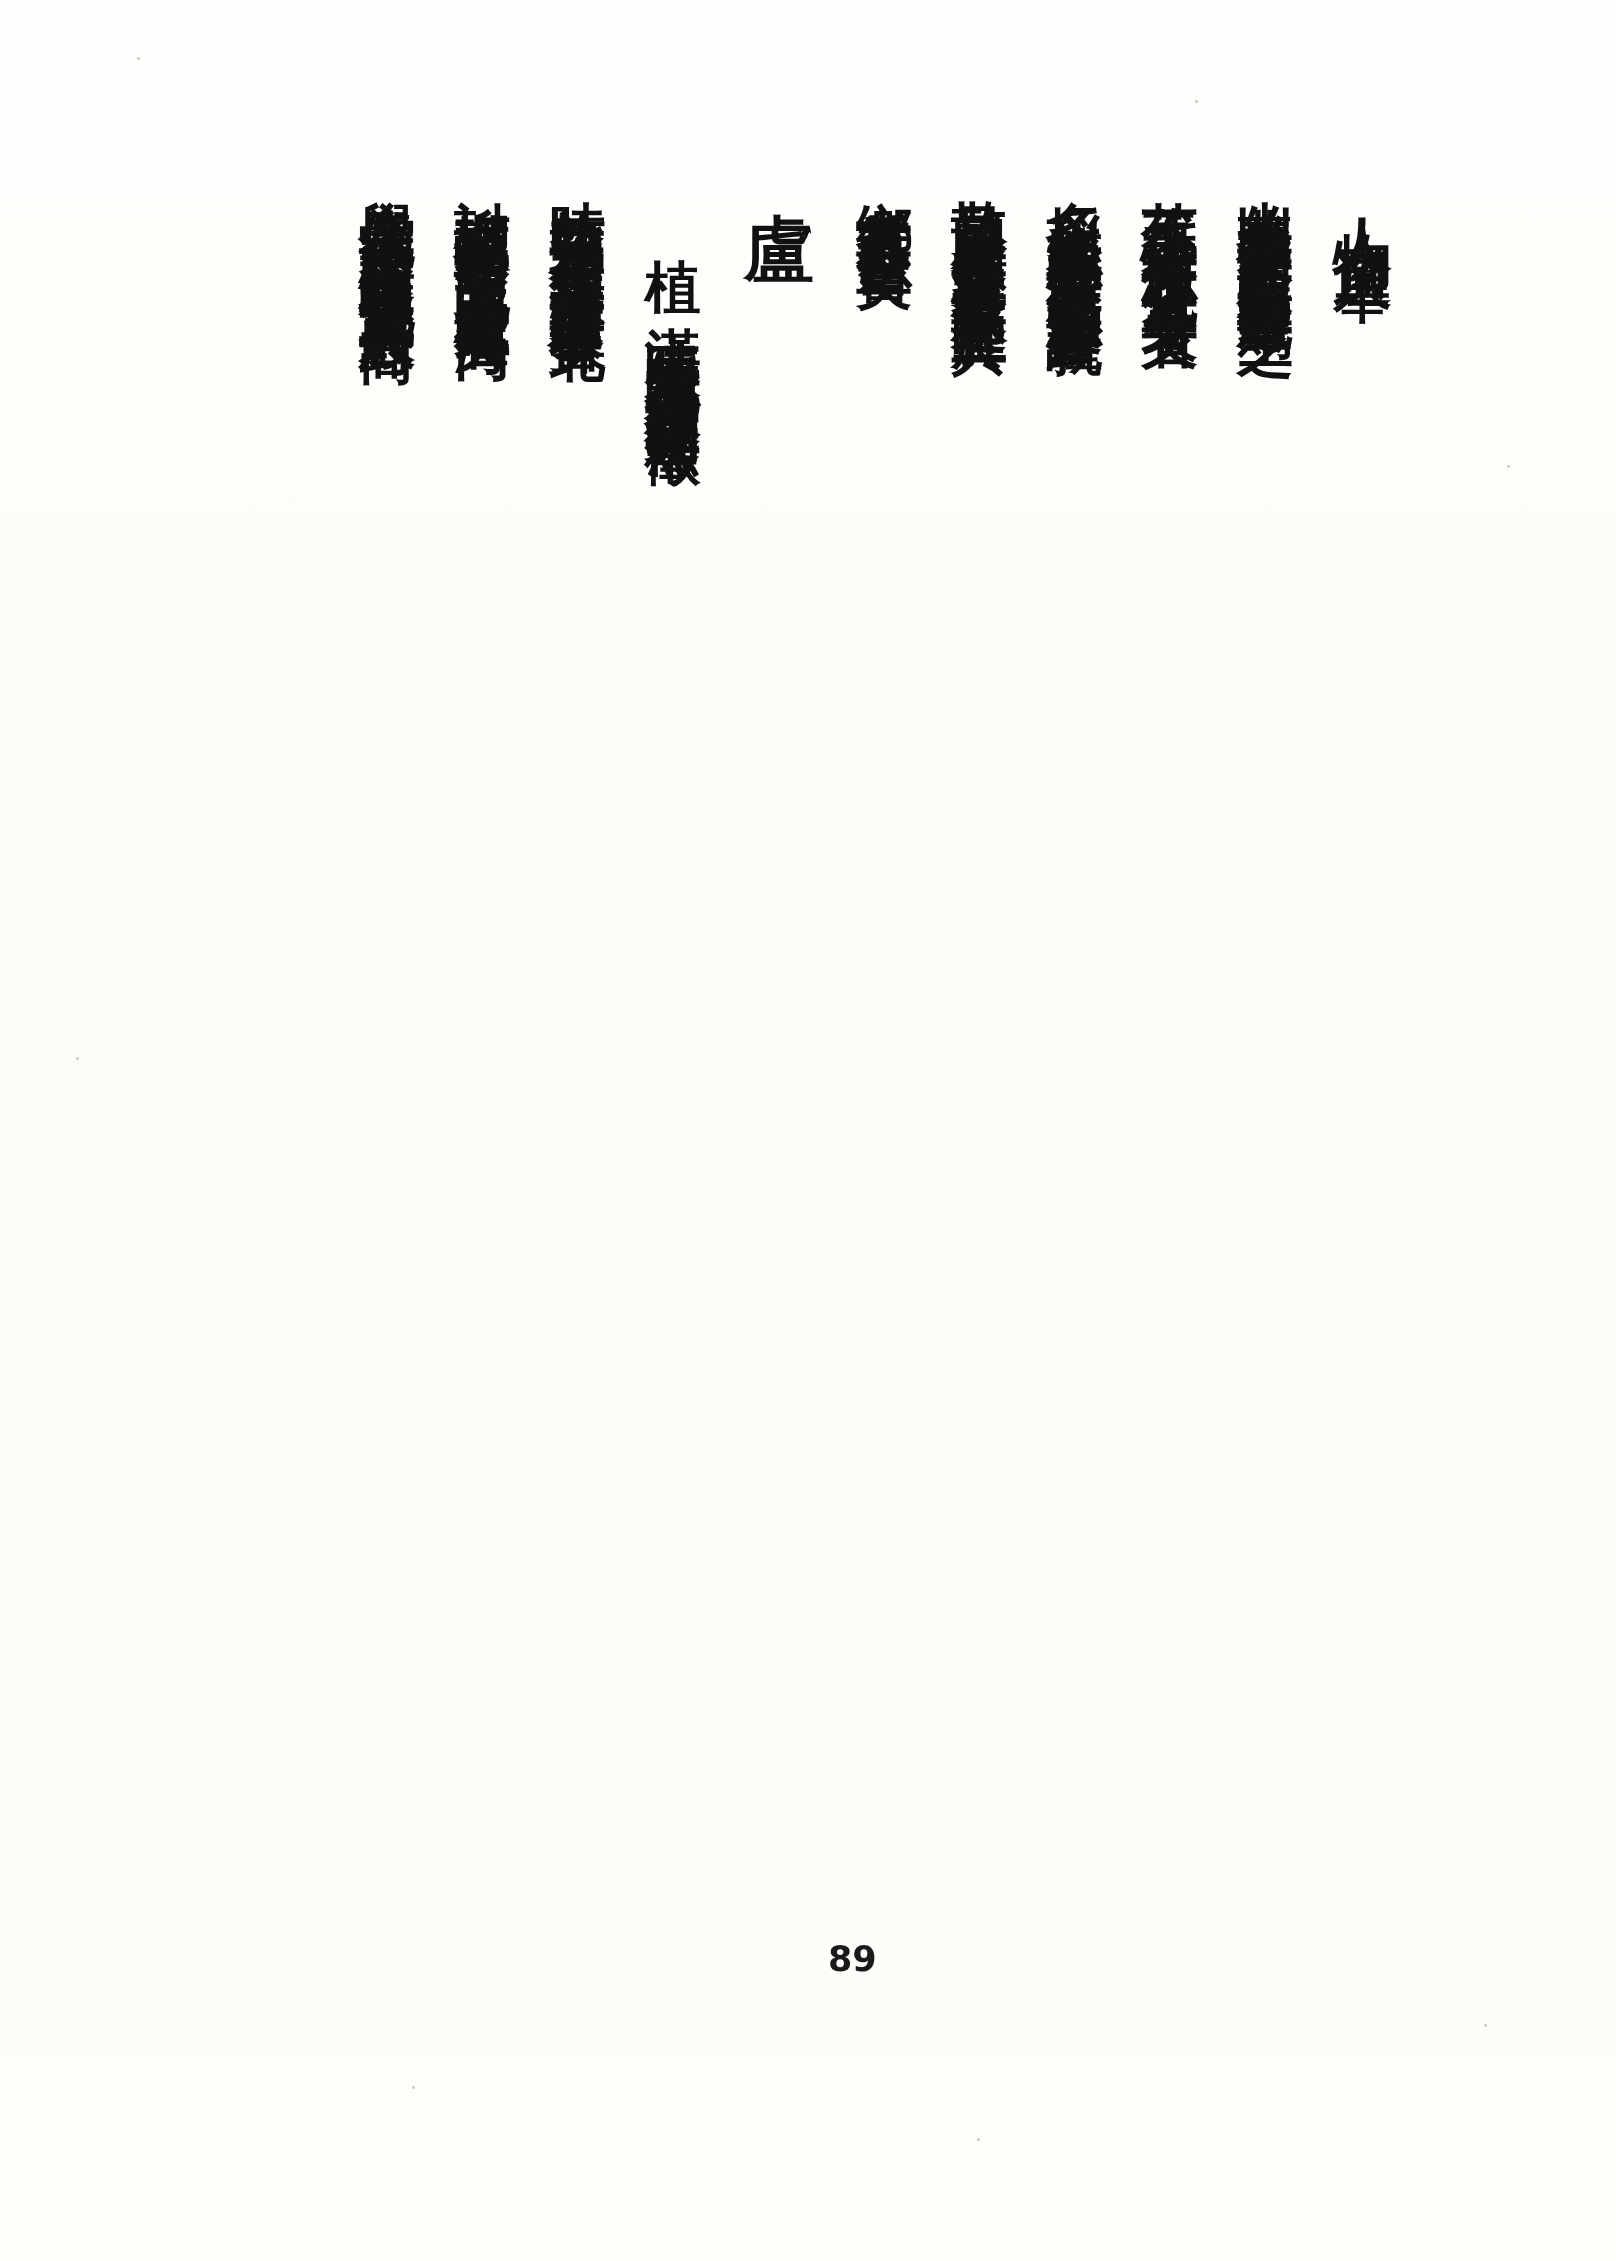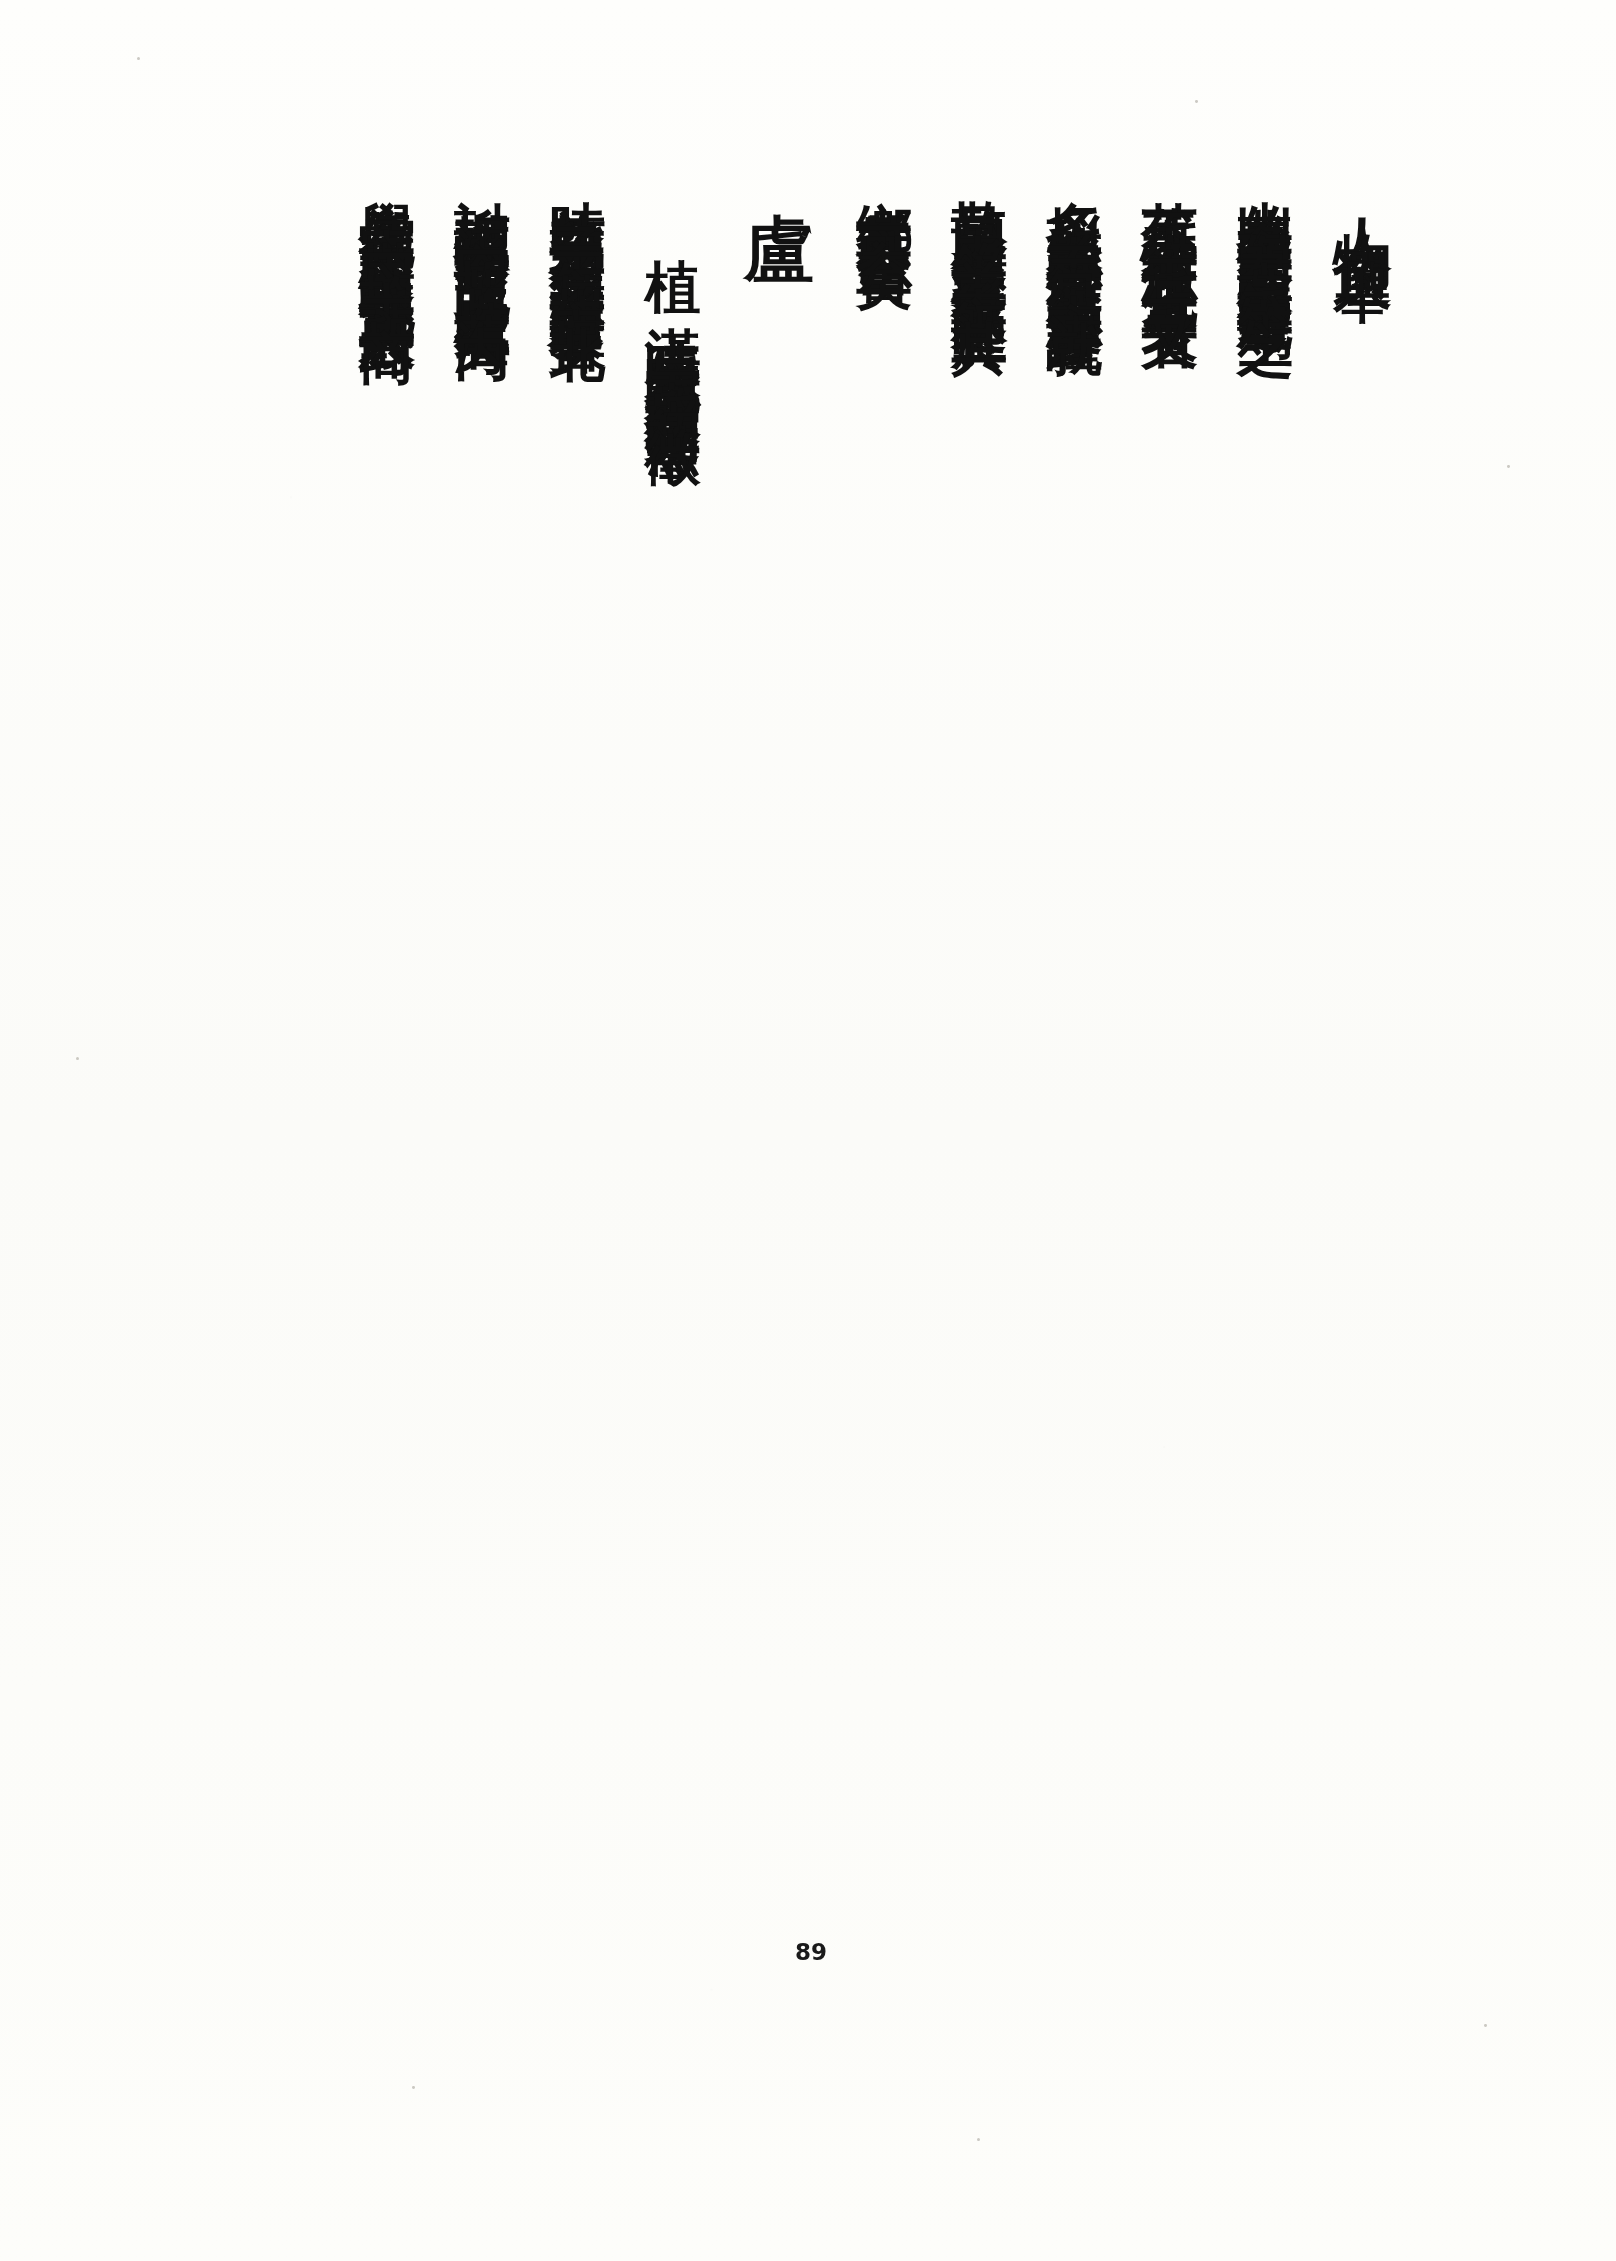--- a/index.html
+++ b/index.html
@@ -70,24 +70,24 @@
   }
   .col.title-lu {
     font-size: 71px;
     letter-spacing: 9.5px;
     padding-top: 0px;
   }
   .col.indent1 { padding-top: 57px; }
 
   .page-number {
     position: absolute;
-    left: 795px;
+    left: 828px;
     top: 1939px;
     font-family: "DejaVu Sans", sans-serif;
-    font-size: 23px;
+    font-size: 35px;
     font-weight: 700;
     color: #1a1a1a;
   }
 </style>
 </head>
 <body>
 
 <div class="page">
   <div class="paper-texture"></div>
 

